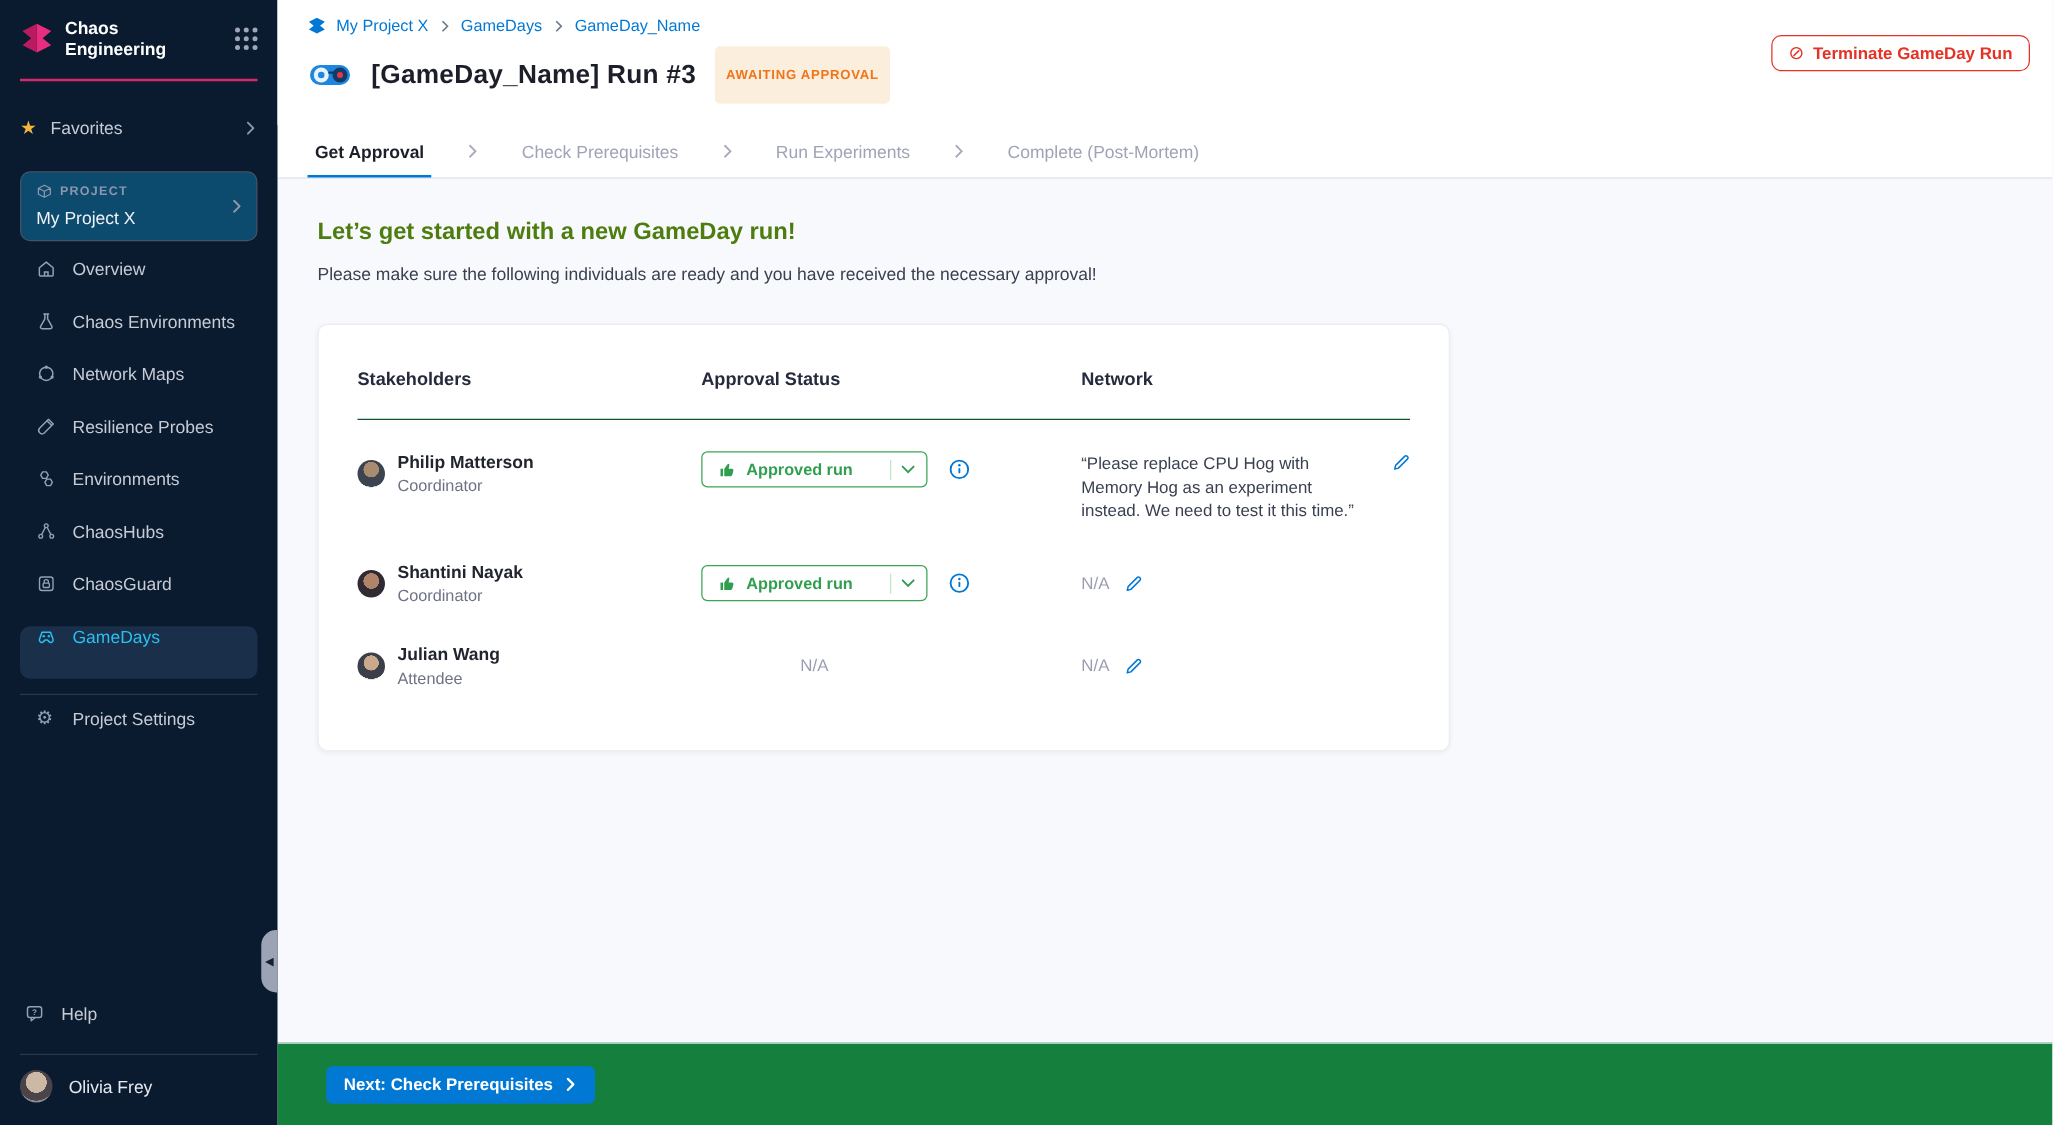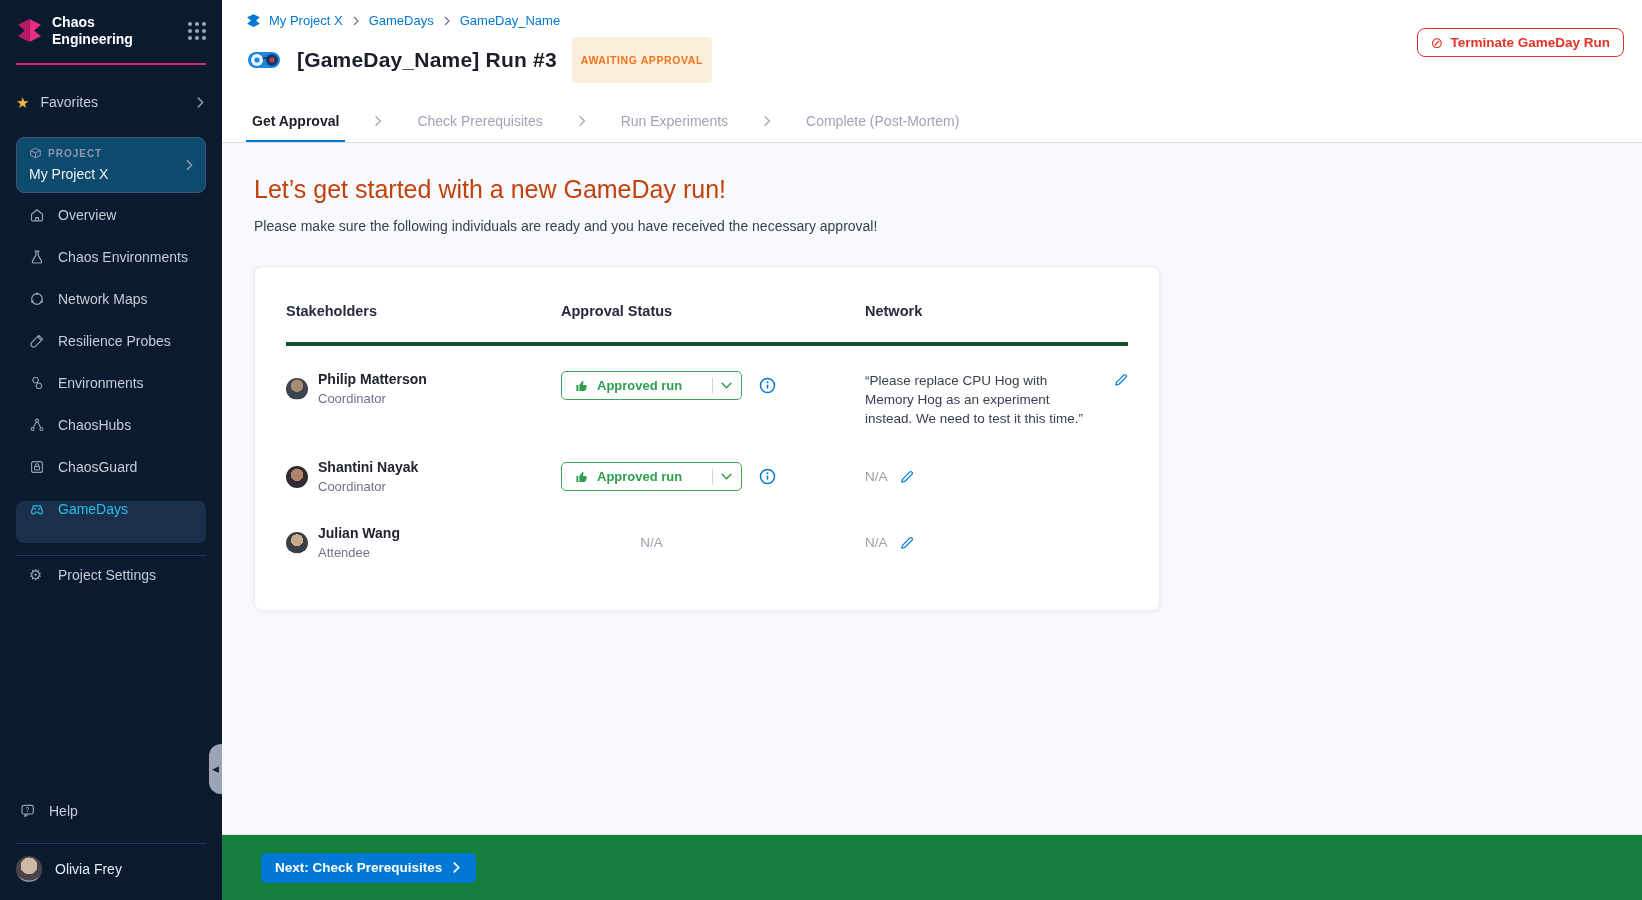--- a/index.html
+++ b/index.html
@@ -74,27 +74,27 @@
 
   .tabs { background:#FFFFFF; border-bottom:1px solid #DADBE5; padding:0 24px;
           display:flex; align-items:center; height:43px; }
   .tab { font-size:14px; color:#9FA3B6; height:100%; display:flex; align-items:center;
          padding:0 6px; position:relative; cursor:pointer; }
   .tab.active { color:#1C1F2A; font-weight:700; }
   .tab.active::after { content:''; position:absolute; left:0; right:0; bottom:0; height:2px; background:#0278D5; }
   .tab-sep { margin:0 27px; color:#A8ABBC; display:flex; }
 
   .content { flex:1; background:#F8F9FC; padding:32px 32px 0 32px; overflow:hidden; }
-  .content h1 { font-size:25px; font-weight:400; color:#c2410c; margin-bottom:14px; }
+  .content h1 { font-size:19px; font-weight:700; color:#4d7c0f; margin-bottom:14px; }
   .content .sub { font-size:14px; color:#3A4050; margin-bottom:32px; }
 
   .card { width:906px; background:#FFFFFF; border:1px solid #ECEDF2; border-radius:8px;
           box-shadow:0 1px 4px rgba(40,41,61,.06); padding:36px 31px 50px 31px; }
   .grid3 { display:grid; grid-template-columns:275px 304px 1fr; align-items:center; }
-  .t-head { padding-bottom:23px; border-bottom:4px solid #14532d; }
+  .t-head { padding-bottom:23px; border-bottom:1px solid #14532d; }
   .t-head span { font-size:14.5px; font-weight:700; color:#252A3D; }
   .t-row { margin-top:25px; }
   .t-row.last { margin-top:31px; }
 
   .stake { display:flex; align-items:center; gap:10px; }
   .stake-name { font-size:14px; font-weight:700; color:#22252F; }
   .stake-role { font-size:13px; color:#6F7286; margin-top:4px; }
 
   .approval-cell { display:flex; align-items:center; gap:17px; }
   .approve-dd { width:181px; height:29px; border:1px solid #3BA455; border-radius:5px;

